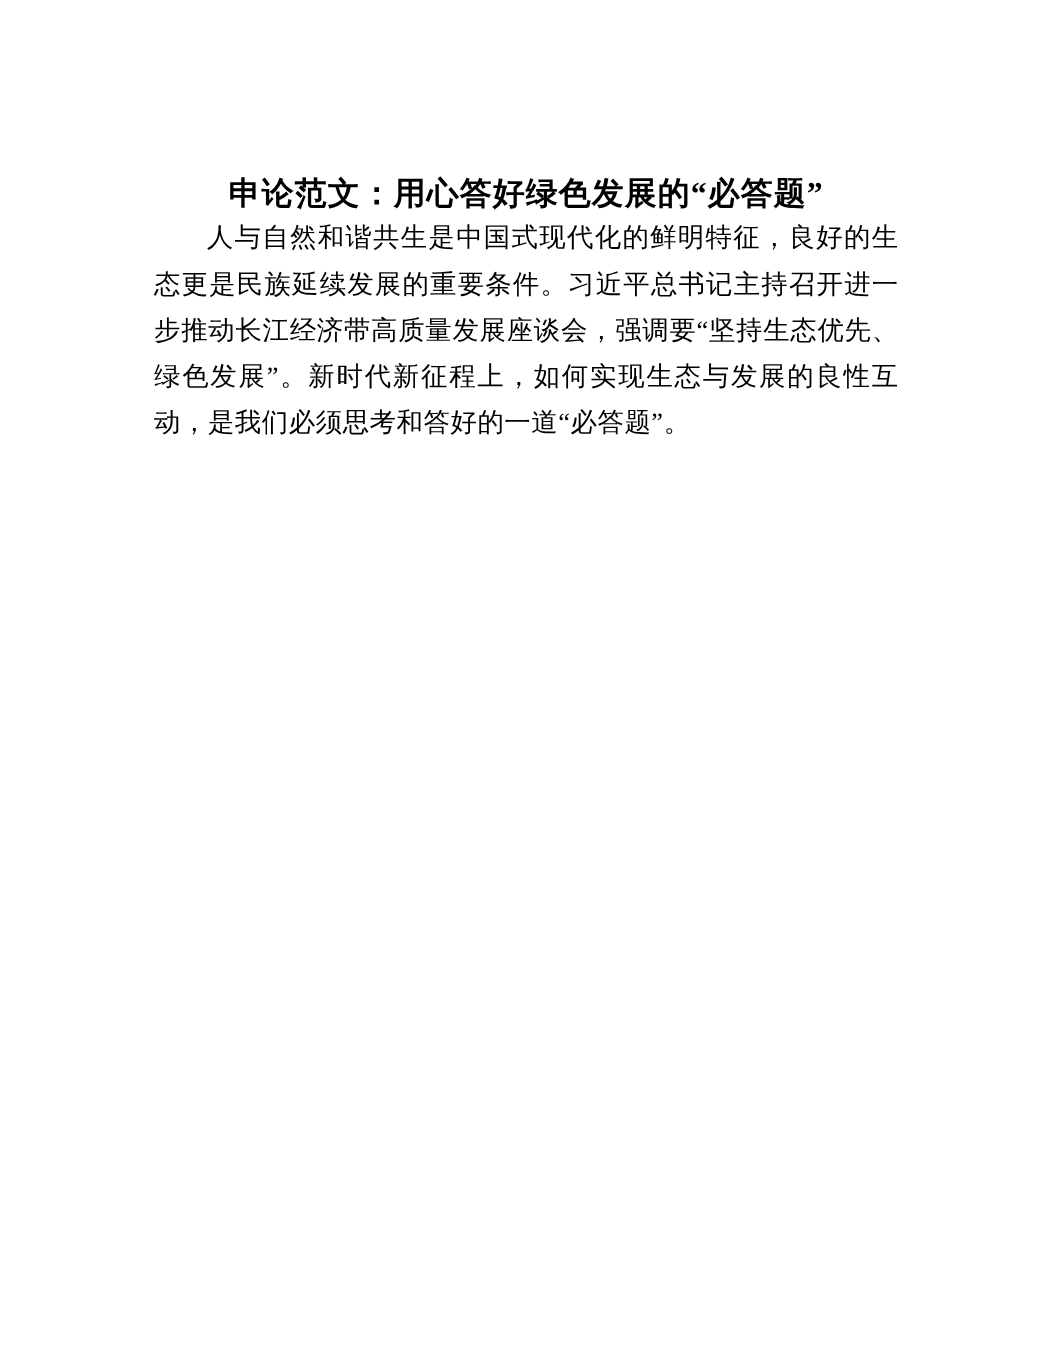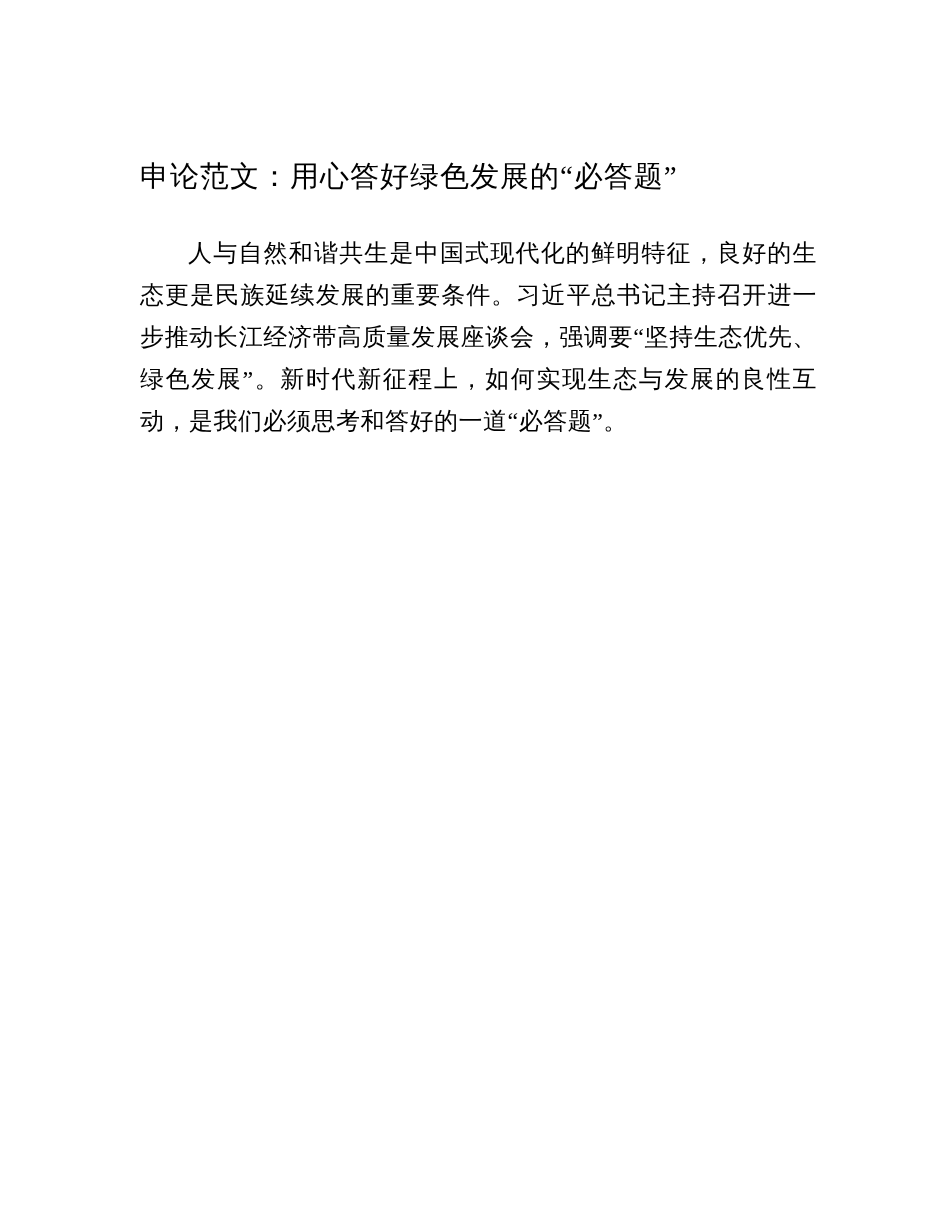--- a/index.html
+++ b/index.html
@@ -12,33 +12,32 @@
     position: relative;
     width: 950px;
     height: 1230px;
     margin: 0 auto;
     background: #ffffff;
     overflow: hidden;
     padding: 158px 133px 40px 140px;
   }
   .doc-title {
     font-size: 29px;
-    font-weight: 400;
-    text-align: left;
+    font-weight: 700;
+    text-align: center;
     letter-spacing: 1px;
     line-height: 1.3;
   }
   .doc-body p {
     font-size: 24px;
     line-height: 42px;
     text-align: justify;
     text-indent: 2em;
     letter-spacing: 0.5px;
     margin-bottom: 24px;
-    margin-top: 36px;
   }
 </style>
 </head>
 <body>
 
 <div class="page">
   <h1 class="doc-title">申论范文：用心答好绿色发展的“必答题”</h1>
   <div class="doc-body">
     <p>人与自然和谐共生是中国式现代化的鲜明特征，良好的生态更是民族延续发展的重要条件。习近平总书记主持召开进一步推动长江经济带高质量发展座谈会，强调要“坚持生态优先、绿色发展”。新时代新征程上，如何实现生态与发展的良性互动，是我们必须思考和答好的一道“必答题”。</p>
   </div>

